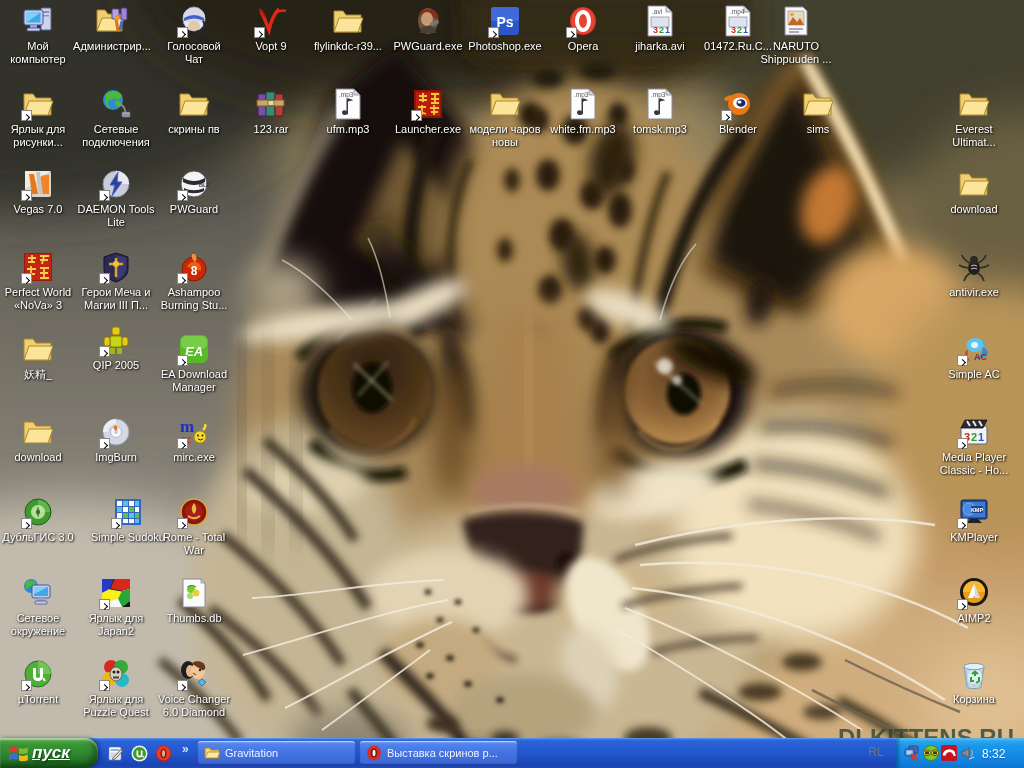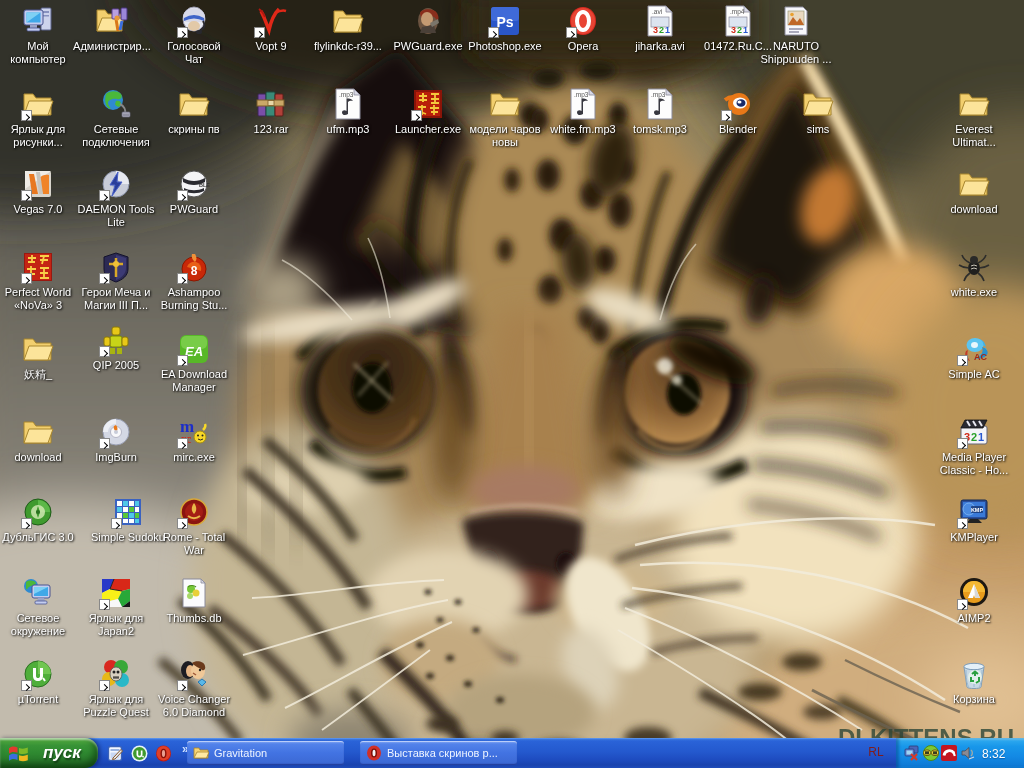--- a/index.html
+++ b/index.html
@@ -584,21 +584,21 @@
   </div>
 <div class="ic" style="left:926px;top:251px">
     <div class="g">
 <svg width="32" height="32" viewBox="0 0 32 32">
         <ellipse cx="16" cy="17" rx="6" ry="7" fill="#20201e"></ellipse>
         <circle cx="16" cy="9" r="4" fill="#2a2a28"></circle>
         <path d="M12,12 C8,10 5,7 4,4 M20,12 C24,10 27,7 28,4 M11,17 C7,17 4,16 1,14 M21,17 C25,17 28,16 31,14 M12,22 C9,24 7,27 6,30 M20,22 C23,24 25,27 26,30" stroke="#2e2e2c" stroke-width="1.6" fill="none"></path>
         <path d="M13,15 Q16,13 19,15 M13,18 Q16,16 19,18" stroke="#c8c4b8" stroke-width="1" fill="none"></path>
       </svg>
 </div>
-    <div class="t">white.exe</div>
+    <div class="t">antivir.exe</div>
   </div>
 <div class="ic" style="left:-10px;top:333px">
     <div class="g">
 <svg width="32" height="32" viewBox="0 0 32 32">
         <path d="M2,8 L2,27 L29,27 L29,10 L14,10 L11,6 L2,6 Z" fill="#f2cf6e" stroke="#a8862e" stroke-width="1"></path>
         <path d="M2,27 L7,13 L31,13 L26,27 Z" fill="#fce49a" stroke="#a8862e" stroke-width="1"></path>
       </svg>
 </div>
     <div class="t">妖精_</div>
   </div>
@@ -870,26 +870,26 @@
         <circle cx="17" cy="19" r="7" fill="#e8f4ec" opacity="0.85"></circle>
         <path d="M14,16 L17,13.5 L20,16 M17,13.5 L17,18 M13,19 L13,23 L16,23 M21,19 L21,23 L18,25" stroke="#2aa040" stroke-width="2" fill="none"></path>
       </svg>
 </div>
     <div class="t">Корзина</div>
   </div>
 
 <style>
 #bar{position:absolute;left:0;top:738px;width:1024px;height:30px;background:linear-gradient(to bottom,#6ba1f0 0%,#3a77e0 4%,#2a63d8 10%,#2459ce 45%,#1e4cc0 72%,#1a43ae 90%,#1f4cba 100%);z-index:5;}
 #start{position:absolute;left:0;top:0;width:98px;height:30px;border-radius:0 13px 13px 0;background:linear-gradient(to bottom,#8cc47c 0%,#4aa33c 10%,#389336 25%,#2f8a31 48%,#2a7c2c 72%,#1f6322 100%);box-shadow:inset 0 2px 2px rgba(255,255,255,.4),inset -4px -4px 7px rgba(0,35,0,.5),2px 0 4px rgba(0,0,40,.45);display:flex;align-items:center;}
-#start .txt{color:#fff;font-weight:bold;font-style:italic;font-size:17px;margin-left:14px;text-shadow:1px 2px 2px rgba(0,0,0,.5);}
+#start .txt{color:#fff;font-weight:bold;font-style:italic;font-size:17px;margin-left:3px;text-shadow:1px 2px 2px rgba(0,0,0,.5);text-decoration:underline;}
 .ql{position:absolute;top:745px;width:17px;height:17px;z-index:6;}
 #chev{position:absolute;left:182px;top:4px;color:#cfe0ff;font-size:12px;font-weight:bold;letter-spacing:-2px;}
 .tbtn{position:absolute;top:741px;height:24px;border-radius:3px;background:linear-gradient(to bottom,#8cadf6 0%,#5383ea 12%,#4273e2 50%,#3d6ad6 88%,#325cc8 100%);box-shadow:inset 0 1px 0 rgba(255,255,255,.45),inset 0 -1px 1px rgba(0,0,70,.35);color:#eef4ff;font-size:11px;display:flex;align-items:center;white-space:nowrap;overflow:hidden;z-index:6;}
 .tbtn .bicon{width:16px;height:16px;margin:0 5px 0 6px;flex:0 0 16px;}
-#lang{position:absolute;left:863px;top:745px;width:26px;color:#7f1d1d;font-size:12px;text-align:center;z-index:6;}
+#lang{position:absolute;left:863px;top:745px;width:26px;color:#737373;font-size:12px;text-align:center;z-index:6;}
 #tray{position:absolute;left:896px;top:738px;width:128px;height:30px;background:linear-gradient(to bottom,#7cd1f6 0%,#2aa6ee 10%,#1897ea 28%,#1389e4 62%,#0e7ad6 92%,#1187e0 100%);box-shadow:inset 3px 0 3px rgba(0,30,90,.35);z-index:6;}
 .tri{position:absolute;top:7px;width:16px;height:16px;}
 #clock{position:absolute;left:982px;top:747px;color:#fff;font-size:12px;z-index:7;text-shadow:0 1px 1px rgba(0,40,90,.4);}
 </style>
 <div id="bar">
 <div id="start">
 <svg width="21" height="21" viewBox="0 0 21 21" style="margin-left:8px">
 <path d="M1,5.2 C3.5,3.2 6,3 9.5,4.4 L9.5,9.8 C6,8.4 3.5,8.6 1,10.6 Z" fill="#e23a2e"></path>
 <path d="M11,5 C14,6 16.5,6 19.8,4.6 L19.8,10 C16.5,11.4 14,11.4 11,10.4 Z" fill="#7fba28"></path>
 <path d="M1,12.4 C3.5,10.4 6,10.2 9.5,11.6 L9.5,17 C6,15.6 3.5,15.8 1,17.8 Z" fill="#3a6de0"></path>
@@ -910,21 +910,21 @@
     <circle cx="8.5" cy="8.5" r="6.5" fill="#3f9a2e"></circle>
     <path d="M5.5,5.5 L5.5,9.5 C5.5,11.2 6.8,12.5 8.5,12.5 C10.2,12.5 11.5,11.2 11.5,9.5 L11.5,5.5 L9.8,5.5 L9.8,9.5 C9.8,10.3 9.3,10.8 8.5,10.8 C7.7,10.8 7.2,10.3 7.2,9.5 L7.2,5.5 Z" fill="#fff"></path>
     <path d="M11.5,10.8 L12.6,12.4" stroke="#fff" stroke-width="1.4"></path>
   </svg>
 <svg class="ql" style="left:155px" viewBox="0 0 17 17">
     <ellipse cx="8.5" cy="8.5" rx="7.5" ry="8" fill="#c01d14"></ellipse>
     <ellipse cx="8.5" cy="8.2" rx="6.8" ry="7.2" fill="#e04028"></ellipse>
     <ellipse cx="8.5" cy="8.5" rx="3" ry="4.8" fill="#8a1208"></ellipse>
     <ellipse cx="8.5" cy="8.5" rx="1.6" ry="3.4" fill="#e8a090"></ellipse>
   </svg>
-<div class="tbtn" style="left:187px;width:157px;">
+<div class="tbtn" style="left:198px;width:157px;">
 <svg class="bicon" viewBox="0 0 16 16">
       <path d="M1,4 L1,13 L15,13 L15,5 L7,5 L6,3 L1,3 Z" fill="#f6d474" stroke="#a98428" stroke-width="0.8"></path>
       <path d="M1,13 L4,7 L16,7 L13.5,13 Z" fill="#ffe9a2" stroke="#a98428" stroke-width="0.8"></path>
     </svg>
 <span>Gravitation</span>
 </div>
 <div class="tbtn" style="left:360px;width:157px;">
 <svg class="bicon" viewBox="0 0 16 16">
       <ellipse cx="8" cy="8" rx="7" ry="7.5" fill="#d03028"></ellipse>
       <ellipse cx="8" cy="8" rx="3" ry="4.6" fill="#7a0e06"></ellipse>

